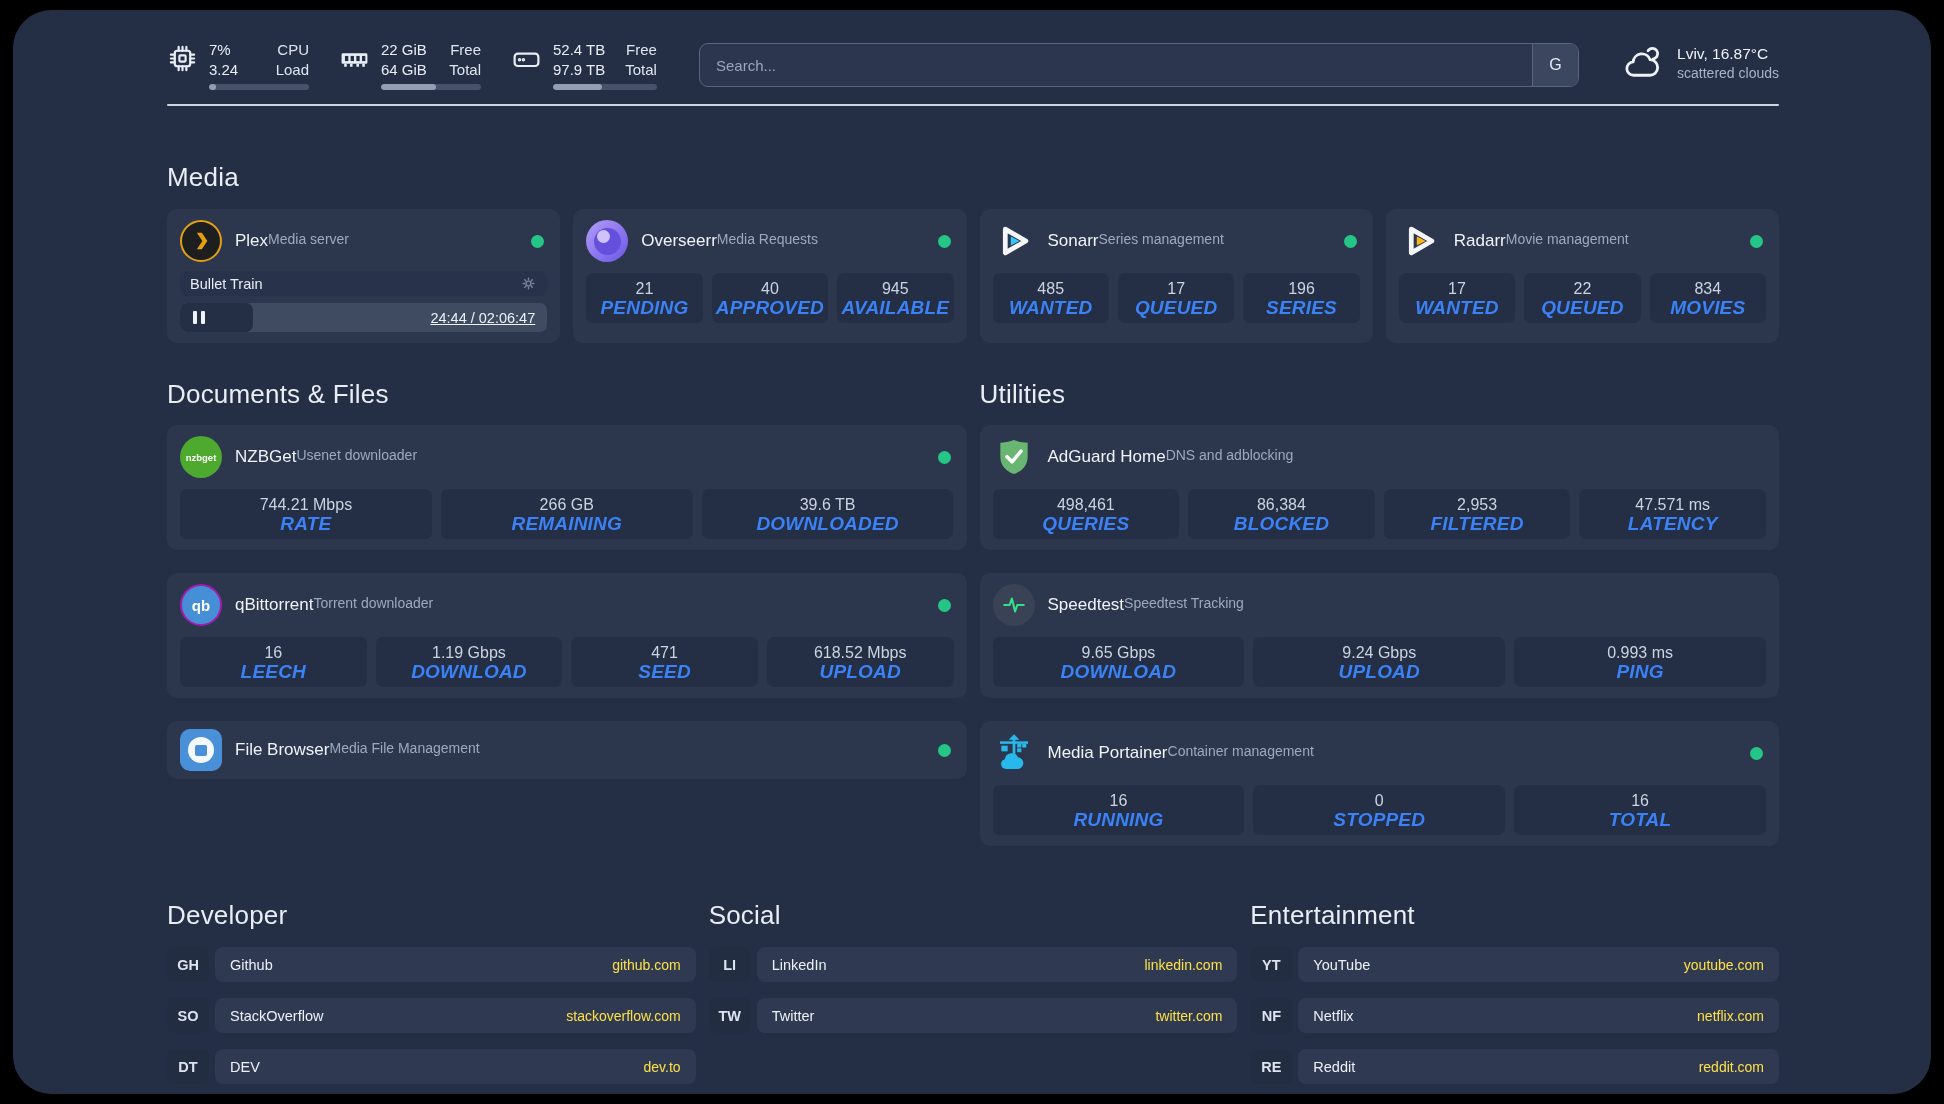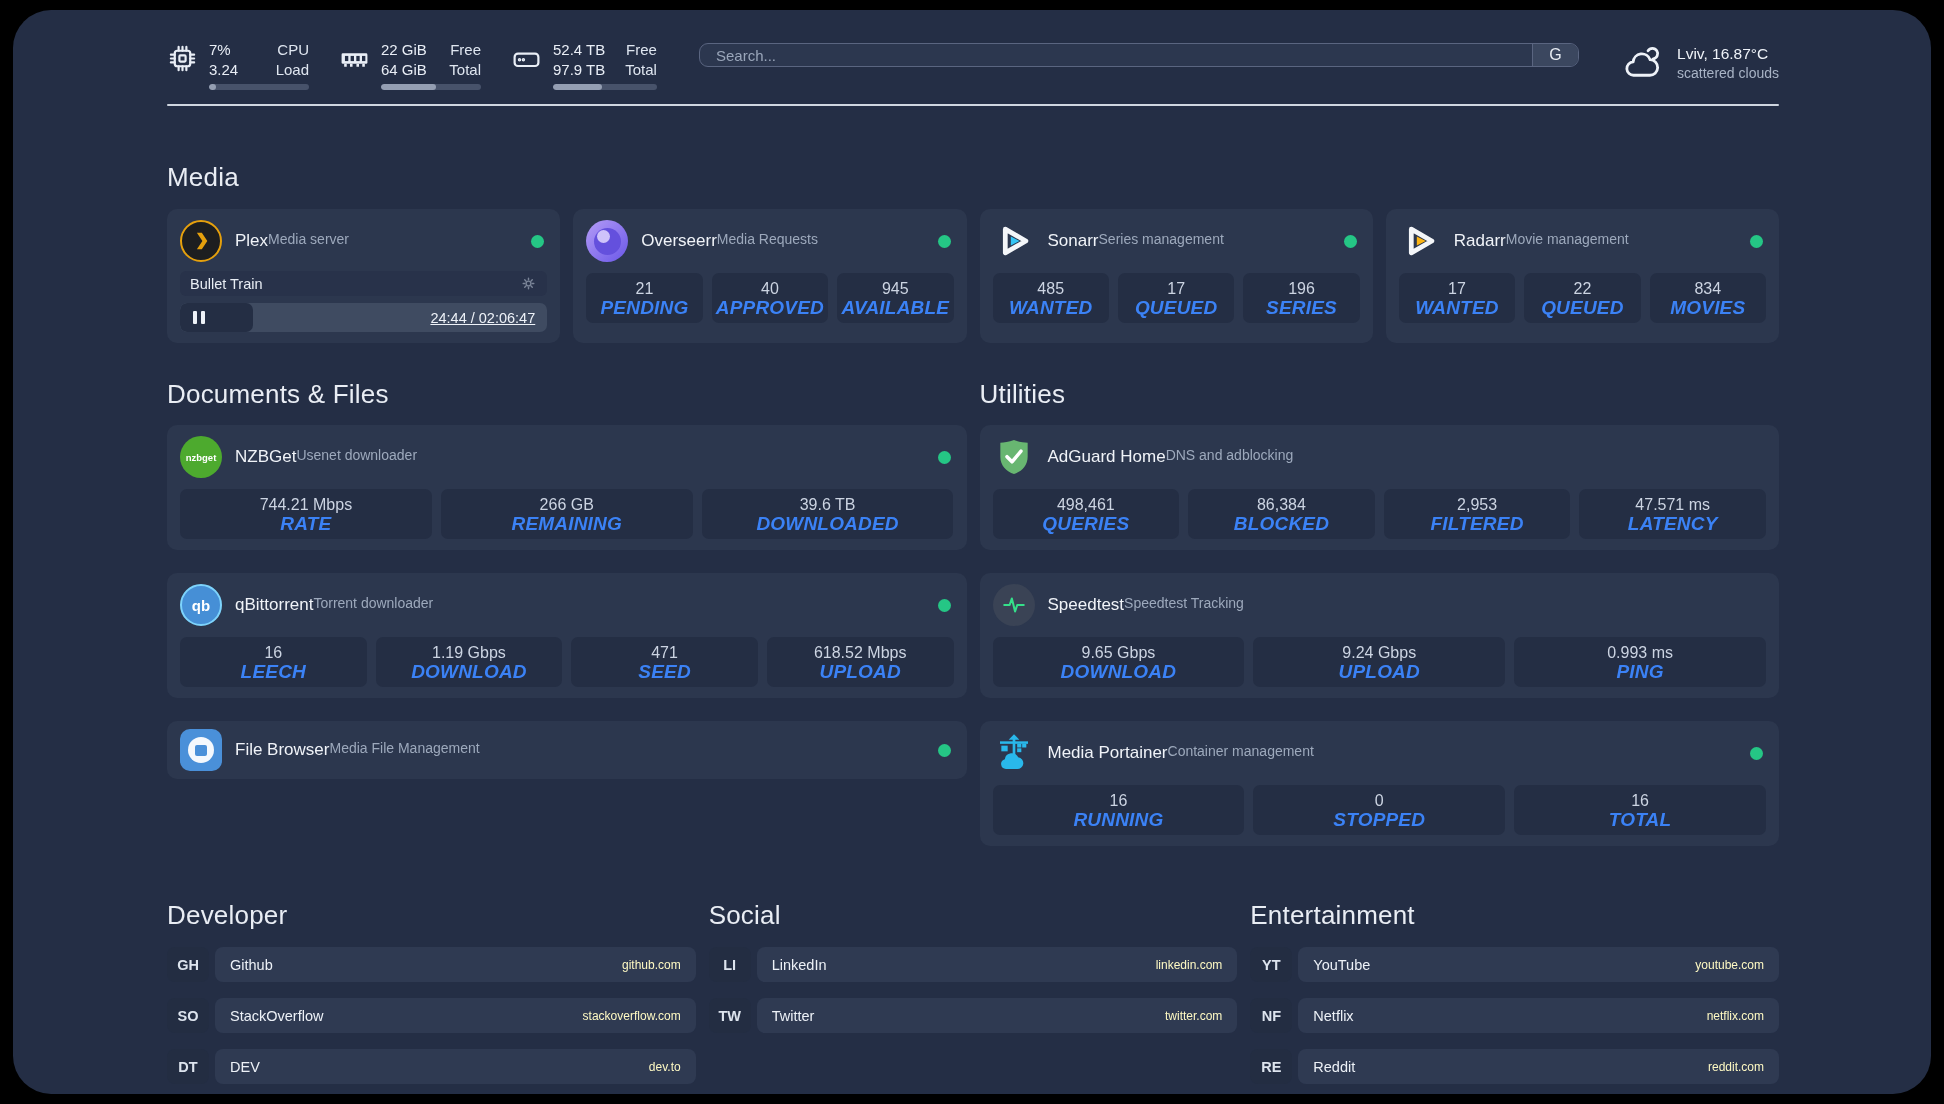--- a/index.html
+++ b/index.html
@@ -12,21 +12,21 @@
   .resources { display:flex; gap:30px; }
   .res { display:flex; gap:11px; }
   .res-icon { width:31px; height:31px; margin-top:3px; flex:none; }
   .res-body { display:flex; flex-direction:column; }
   .res-cols { display:flex; justify-content:space-between; gap:20px; min-width:100px; }
   .res-col { font-size:15px; line-height:19.5px; color:#e9eef6; }
   .res-col.lbl { text-align:right; color:#dfe6f0; }
   .res-bar { margin-top:5px; height:6px; border-radius:3px; background:#47526a; overflow:hidden; }
   .res-bar-fill { height:100%; background:#949eb2; border-radius:3px; }
 
-  .searchbar { flex:1; margin:3px 44px 0 42px; height:24px; border:1px solid #5a6580; border-radius:9px; background:#2c374f; display:flex; align-items:stretch; overflow:hidden; }
+  .searchbar { flex:1; margin:3px 44px 0 42px; height:44px; border:1px solid #5a6580; border-radius:9px; background:#2c374f; display:flex; align-items:stretch; overflow:hidden; }
   .searchbar input { flex:1; background:transparent; border:none; outline:none; color:#d3dae7; font-size:15px; padding:0 16px; font-family:"Liberation Sans", sans-serif; }
   .searchbar input::placeholder { color:#9aa6ba; }
   .g-btn { width:46px; background:#3b475f; border:none; border-left:1px solid #5a6580; color:#e8edf4; font-size:16px; display:flex; align-items:center; justify-content:center; cursor:pointer; font-family:"Liberation Sans", sans-serif; }
 
   .weather { display:flex; align-items:center; gap:12px; margin-top:2px; }
   .weather-icon { width:42px; height:42px; }
   .weather-line1 { font-size:15.5px; color:#eef2f8; line-height:20px; }
   .weather-line2 { font-size:14px; color:#a9b4c6; line-height:18px; }
 
   .divider { margin-top:14px; height:2px; background:#d9dfe9; border:none; border-radius:1px; opacity:.95; }
@@ -61,34 +61,34 @@
   .card.slim { padding:8px 13px; }
 
   
   .app-icon { width:42px; height:42px; flex:none; display:flex; align-items:center; justify-content:center; }
   .icon-plex { border-radius:50%; background:#1d1e20; border:2.5px solid #e5a00d; }
   .icon-plex svg { width:22px; height:22px; }
   .icon-overseerr { border-radius:50%; background:linear-gradient(135deg,#b49cf6 0%,#6a57e8 100%); position:relative; }
   .icon-overseerr .inner { width:27px; height:27px; border-radius:50%; background:#6450dd; position:relative; overflow:hidden; }
   .icon-overseerr .inner::after { content:""; position:absolute; left:3px; top:2px; width:13px; height:13px; border-radius:50%; background:#cfc3fa; }
   .icon-nzbget { border-radius:50%; background:#4daa2e; color:#fff; font-size:9.5px; font-weight:700; }
-  .icon-qb { border-radius:50%; background:#468fd6; border:2px solid #7dd3fc; color:#fff; font-size:15px; font-weight:600; }
+  .icon-qb { border-radius:50%; background:#468fd6; border:2px solid #a21caf; color:#fff; font-size:15px; font-weight:600; }
   .icon-fb { border-radius:10px; background:#4a90d9; }
   .icon-fb .fb-circle { width:26px; height:26px; border-radius:50%; background:#f4f8fd; display:flex; align-items:center; justify-content:center; }
   .icon-fb .fb-inner { width:12px; height:11px; border-radius:2px; background:#4a90d9; }
   .icon-speedtest { border-radius:50%; background:#3a4355; }
 
   
   .bookmarks { display:grid; grid-template-columns:1fr 1fr 1fr; gap:13px; margin-top:54px; }
   .bm-rows { display:flex; flex-direction:column; gap:16px; margin-top:16px; }
   .bm-row { display:flex; gap:6px; height:35px; cursor:pointer; }
   .bm-abbr { width:42px; flex:none; background:#232d42; border-radius:8px; display:flex; align-items:center; justify-content:center; font-size:14.5px; color:#dde4ee; font-weight:600; }
   .bm-main { flex:1; background:#2f3a52; border-radius:8px; display:flex; align-items:center; padding:0 15px; }
   .bm-name { font-size:14.5px; color:#edf1f7; }
-  .bm-url { margin-left:auto; font-size:12px; color:#fef9c3; }
+  .bm-url { margin-left:auto; font-size:14px; color:#fde047; }
 </style>
 </head>
 <body>
 
 <div class="frame">
 <div class="content">
 
   <header class="topbar">
     <div class="resources">
 

